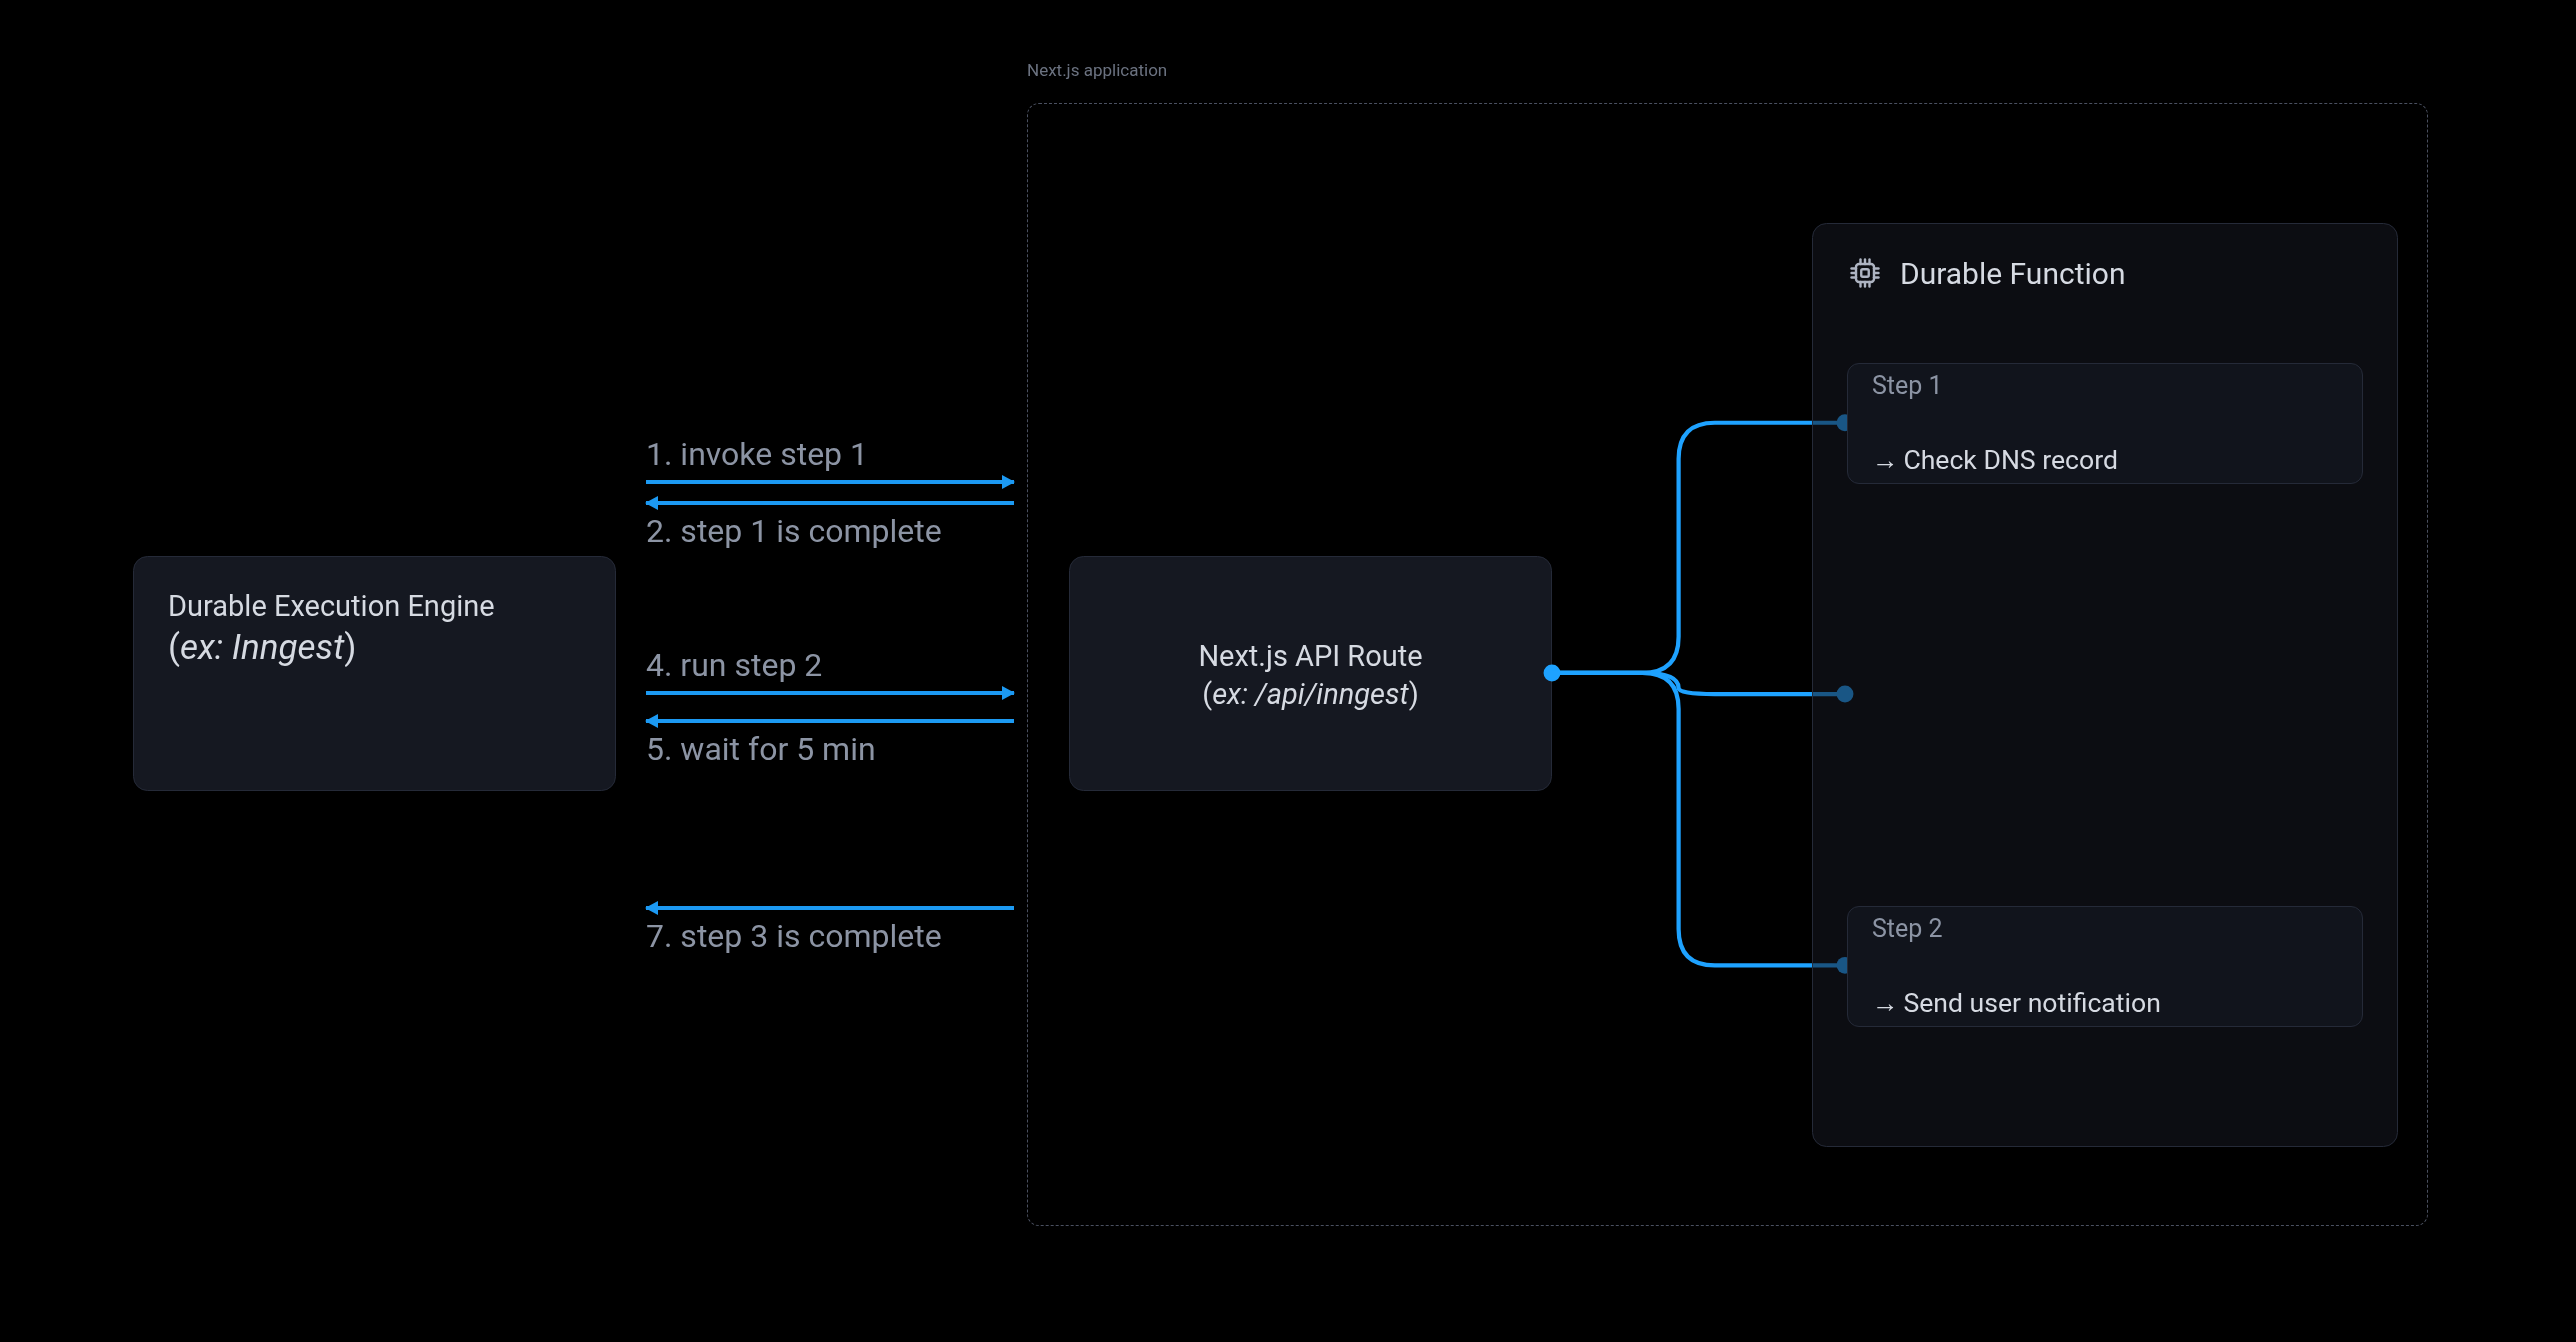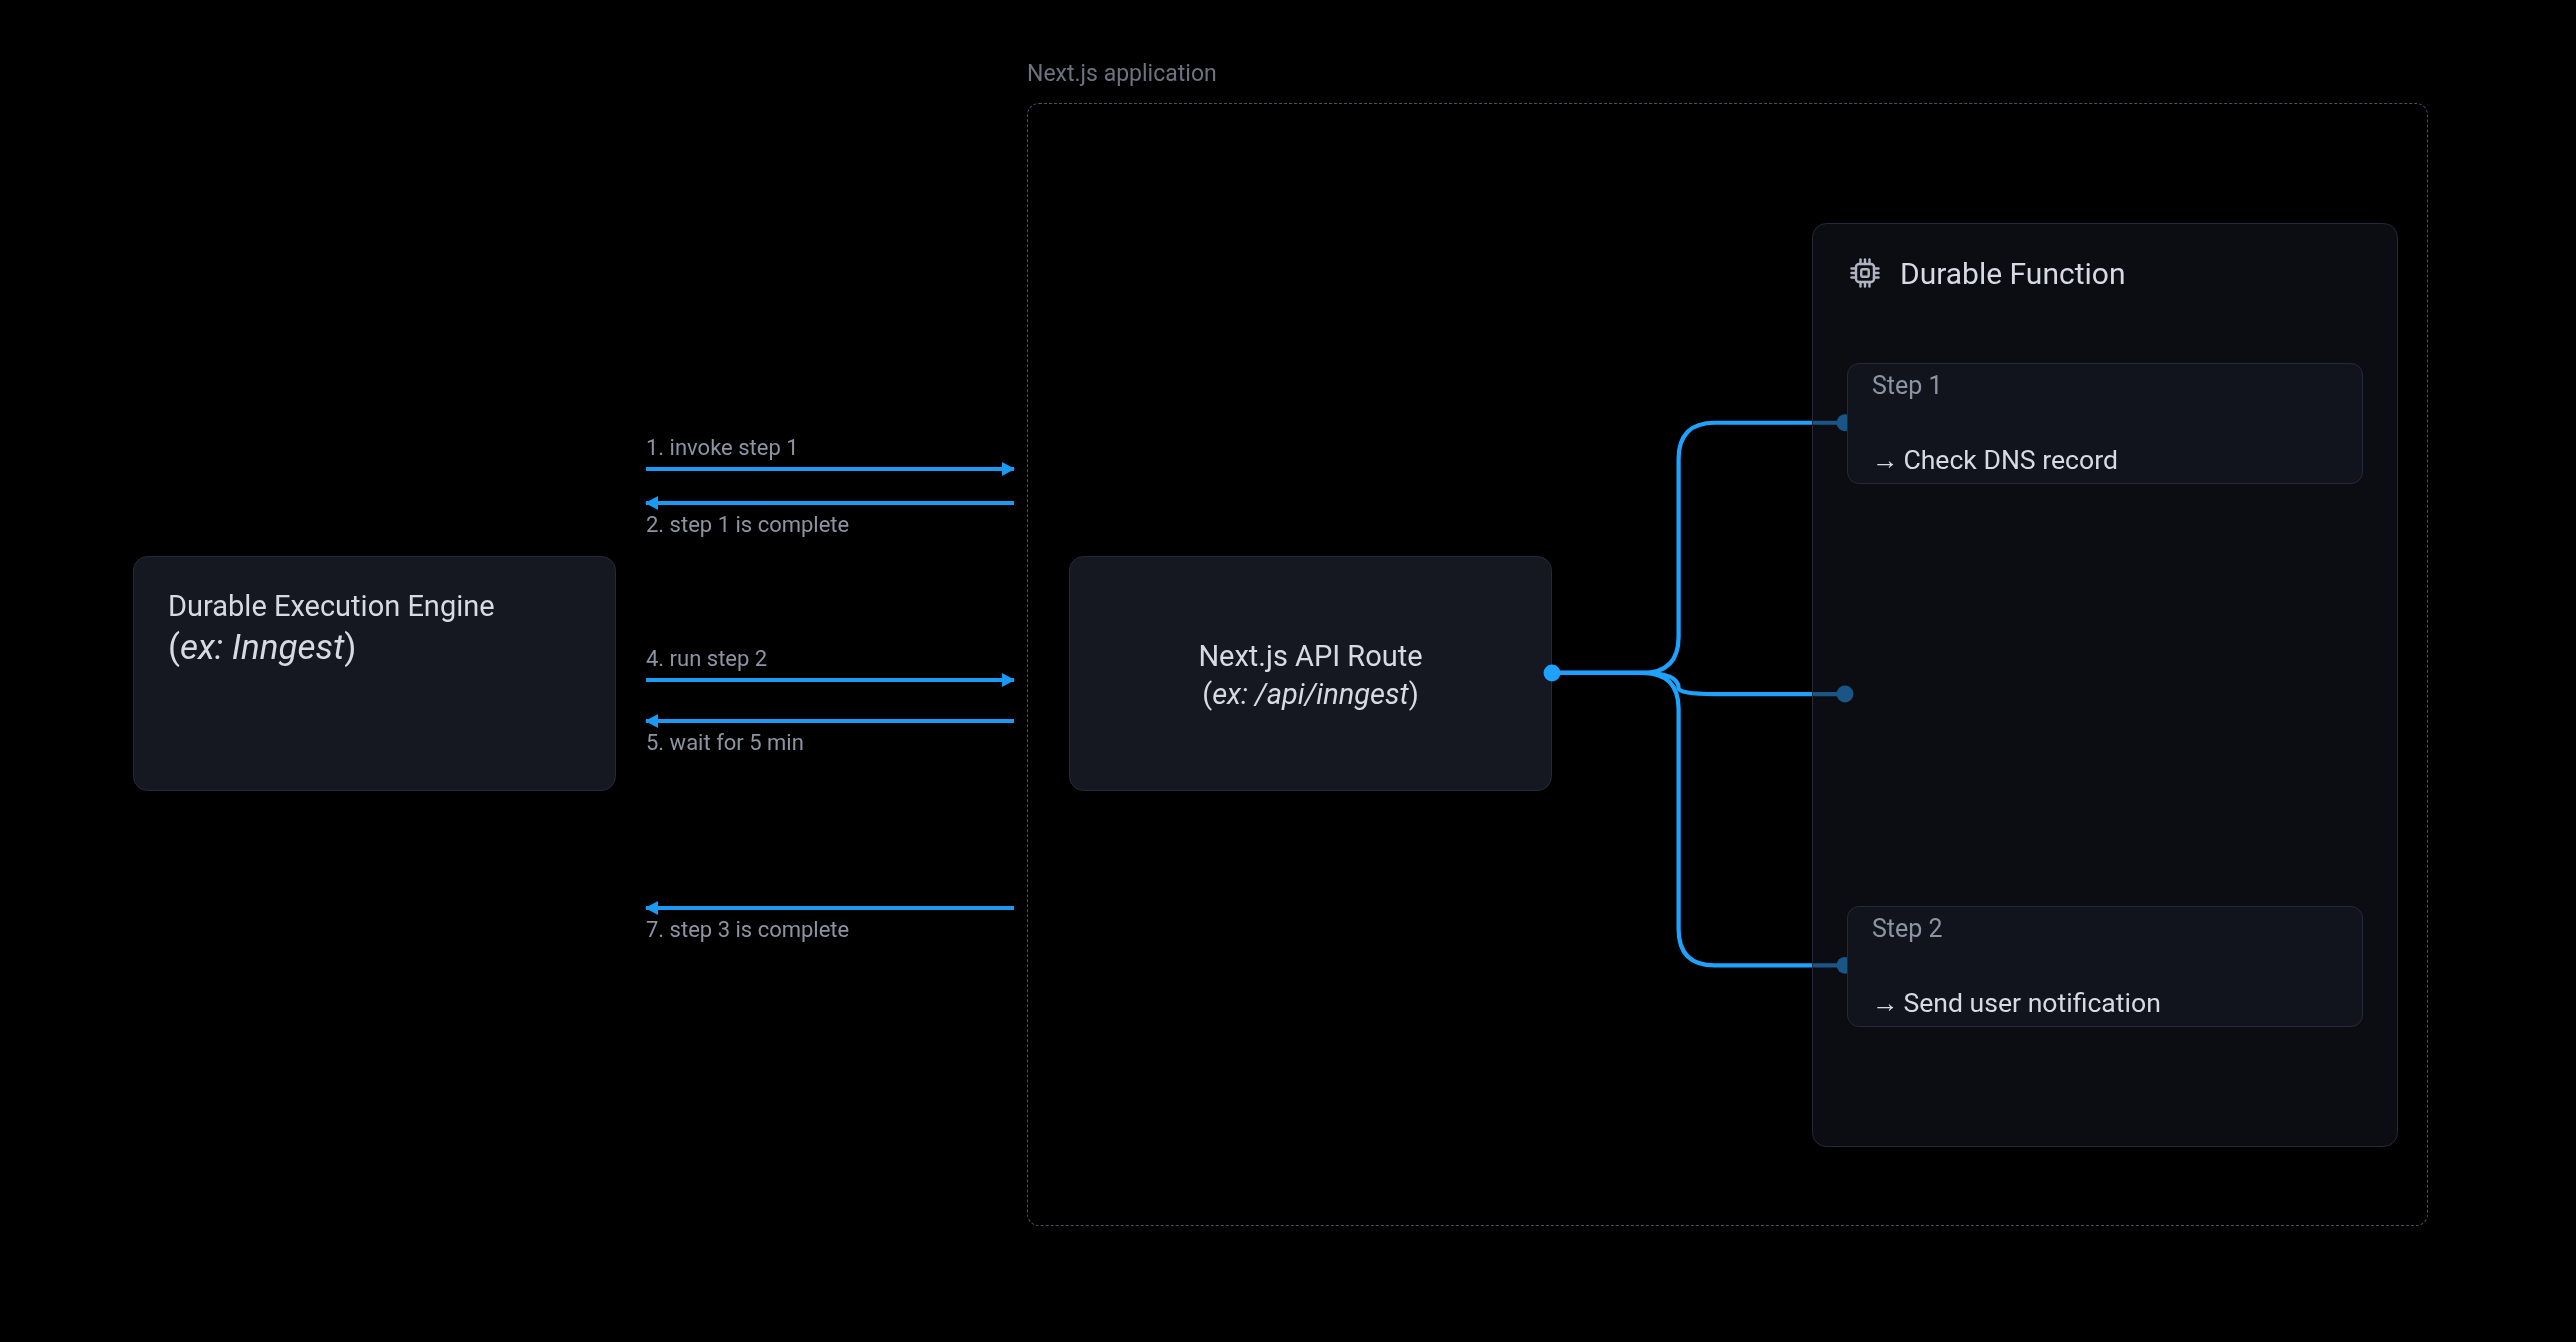--- a/index.html
+++ b/index.html
@@ -55,21 +55,21 @@
     top: 103px;
     width: 1401px;
     height: 1123px;
     border: 1.8px dashed var(--dashed);
     border-radius: 12px;
   }
   .app-label {
     position: absolute;
     left: 1027px;
     top: 60px;
-    font-size: 23px;
+    font-size: 17px;
     color: var(--text-dimmer);
   }
 
   
   .api-box {
     position: absolute;
     left: 1069px;
     top: 556px;
     width: 483px;
     height: 235px;
@@ -133,21 +133,21 @@
   .step2 { top: 411px; }
   .step3 { top: 682px; }
 
   
   .msg-row {
     position: absolute;
     left: 646px;
     width: 368px;
   }
   .msg-label {
-    font-size: 22px;
+    font-size: 32px;
     color: var(--text-dim);
     margin-bottom: 7.2px;
     white-space: nowrap;
   }
   .msg-arrow {
     position: relative;
     height: 3.6px;
     background: var(--accent);
     opacity: 0.95;
   }

